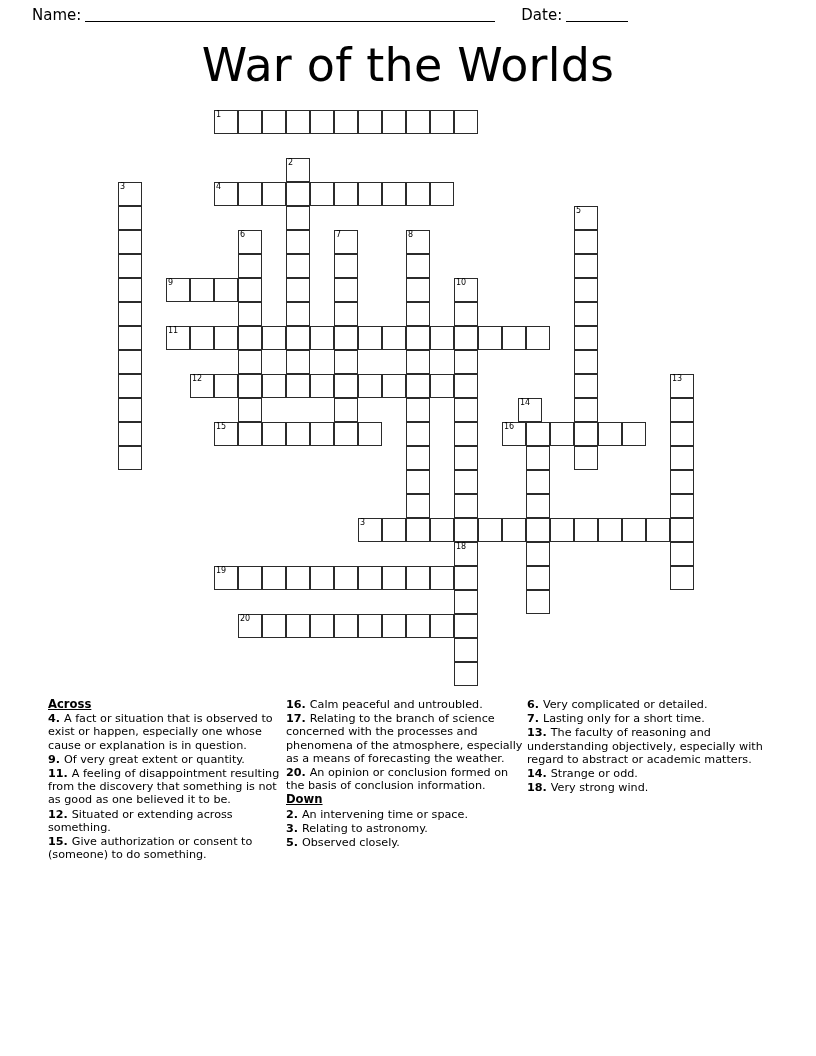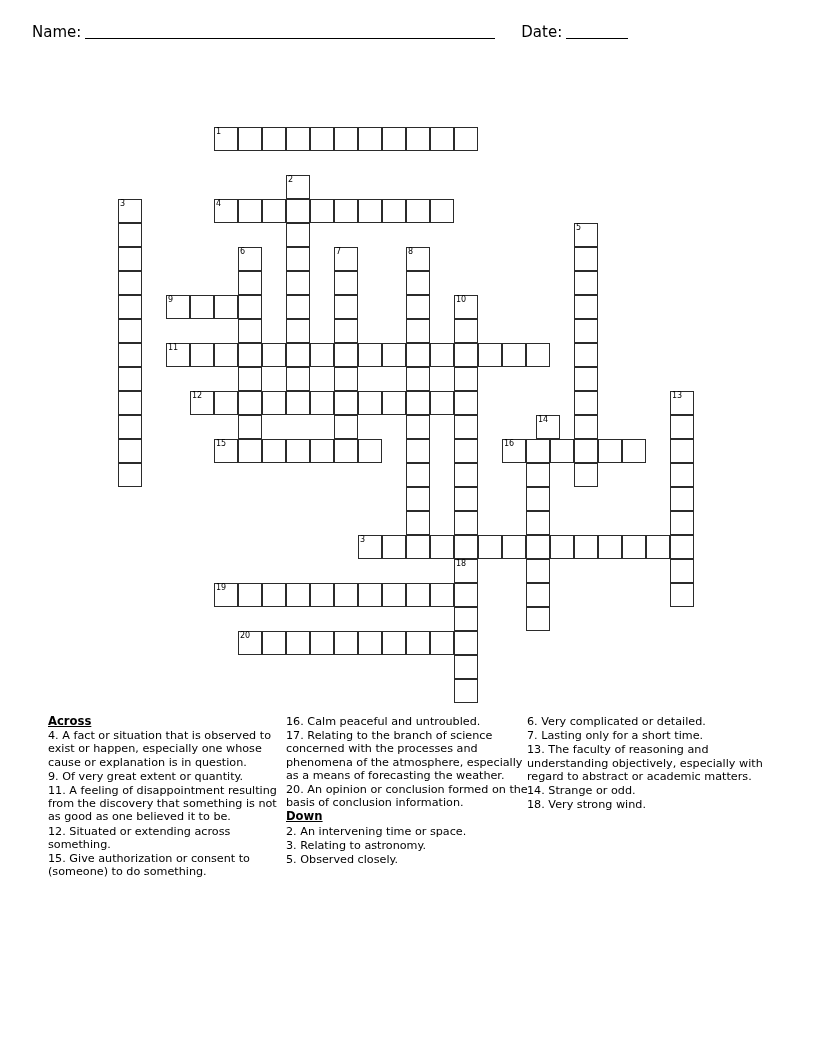--- a/index.html
+++ b/index.html
@@ -1,21 +1,21 @@
 <!DOCTYPE html>
 <html><head>
 <meta charset="utf-8">
 <style>
   html,body{margin:0;padding:0;}
   body{
     width:816px;height:1056px;background:#ffffff;
     font-family:"DejaVu Sans","Liberation Sans",sans-serif;
     color:#000;position:relative;overflow:hidden;
   }
-  .page{position:relative;width:816px;height:808px;margin-top:17px;}
+  .page{position:relative;width:816px;height:808px;}
 
   
   .hdr{
     position:absolute;left:0;top:0;width:816px;height:30px;
     display:flex;align-items:center;
     font-size:15px;
   }
   .hdr .name-label{margin-left:32px;}
   .hdr .rule{
     display:inline-block;border-bottom:1px solid #000;
@@ -57,34 +57,35 @@
   }
   .clue-col{width:243px;}
   .clue-col.c1{margin-left:48px;}
   .clue-col.c2{margin-left:-5px;}
   .clue-col.c3{margin-left:-2px;}
   .sec-head{
     font-weight:bold;text-decoration:underline;
     font-size:11.6px;margin-bottom:1px;display:block;
   }
   .clue{margin:0 0 1px 0;text-align:left;}
-  .clue .n{font-weight:normal;}
+  .clue .n{font-weight:bold;}
 </style>
 </head>
 <body>
 
 <div class="page">
 
   <div class="hdr">
     <span class="name-label">Name:</span>
     <span class="rule rule-name"></span>
     <span class="date-label">Date:</span>
     <span class="rule rule-date"></span>
   </div>
 
+  <div class="title">War of the Worlds</div>
 
   <div id="grid">
       <div class="cell" style="left: 214px; top: 110px;">
         <span class="num">1</span>
       </div>
       <div class="cell" style="left: 238px; top: 110px;"></div>
       <div class="cell" style="left: 262px; top: 110px;"></div>
       <div class="cell" style="left: 286px; top: 110px;"></div>
       <div class="cell" style="left: 310px; top: 110px;"></div>
       <div class="cell" style="left: 334px; top: 110px;"></div>
@@ -228,21 +229,21 @@
         <span class="num">13</span>
       </div>
       <div class="cell" style="left: 670px; top: 398px;"></div>
       <div class="cell" style="left: 670px; top: 422px;"></div>
       <div class="cell" style="left: 670px; top: 446px;"></div>
       <div class="cell" style="left: 670px; top: 470px;"></div>
       <div class="cell" style="left: 670px; top: 494px;"></div>
       <div class="cell" style="left: 670px; top: 518px;"></div>
       <div class="cell" style="left: 670px; top: 542px;"></div>
       <div class="cell" style="left: 670px; top: 566px;"></div>
-      <div class="cell" style="left: 536px; top: 398px;">
+      <div class="cell" style="left: 518px; top: 398px;">
         <span class="num">14</span>
       </div>
       <div class="cell" style="left: 526px; top: 422px;"></div>
       <div class="cell" style="left: 526px; top: 446px;"></div>
       <div class="cell" style="left: 526px; top: 470px;"></div>
       <div class="cell" style="left: 526px; top: 494px;"></div>
       <div class="cell" style="left: 526px; top: 518px;"></div>
       <div class="cell" style="left: 526px; top: 542px;"></div>
       <div class="cell" style="left: 526px; top: 566px;"></div>
       <div class="cell" style="left: 526px; top: 590px;"></div>

